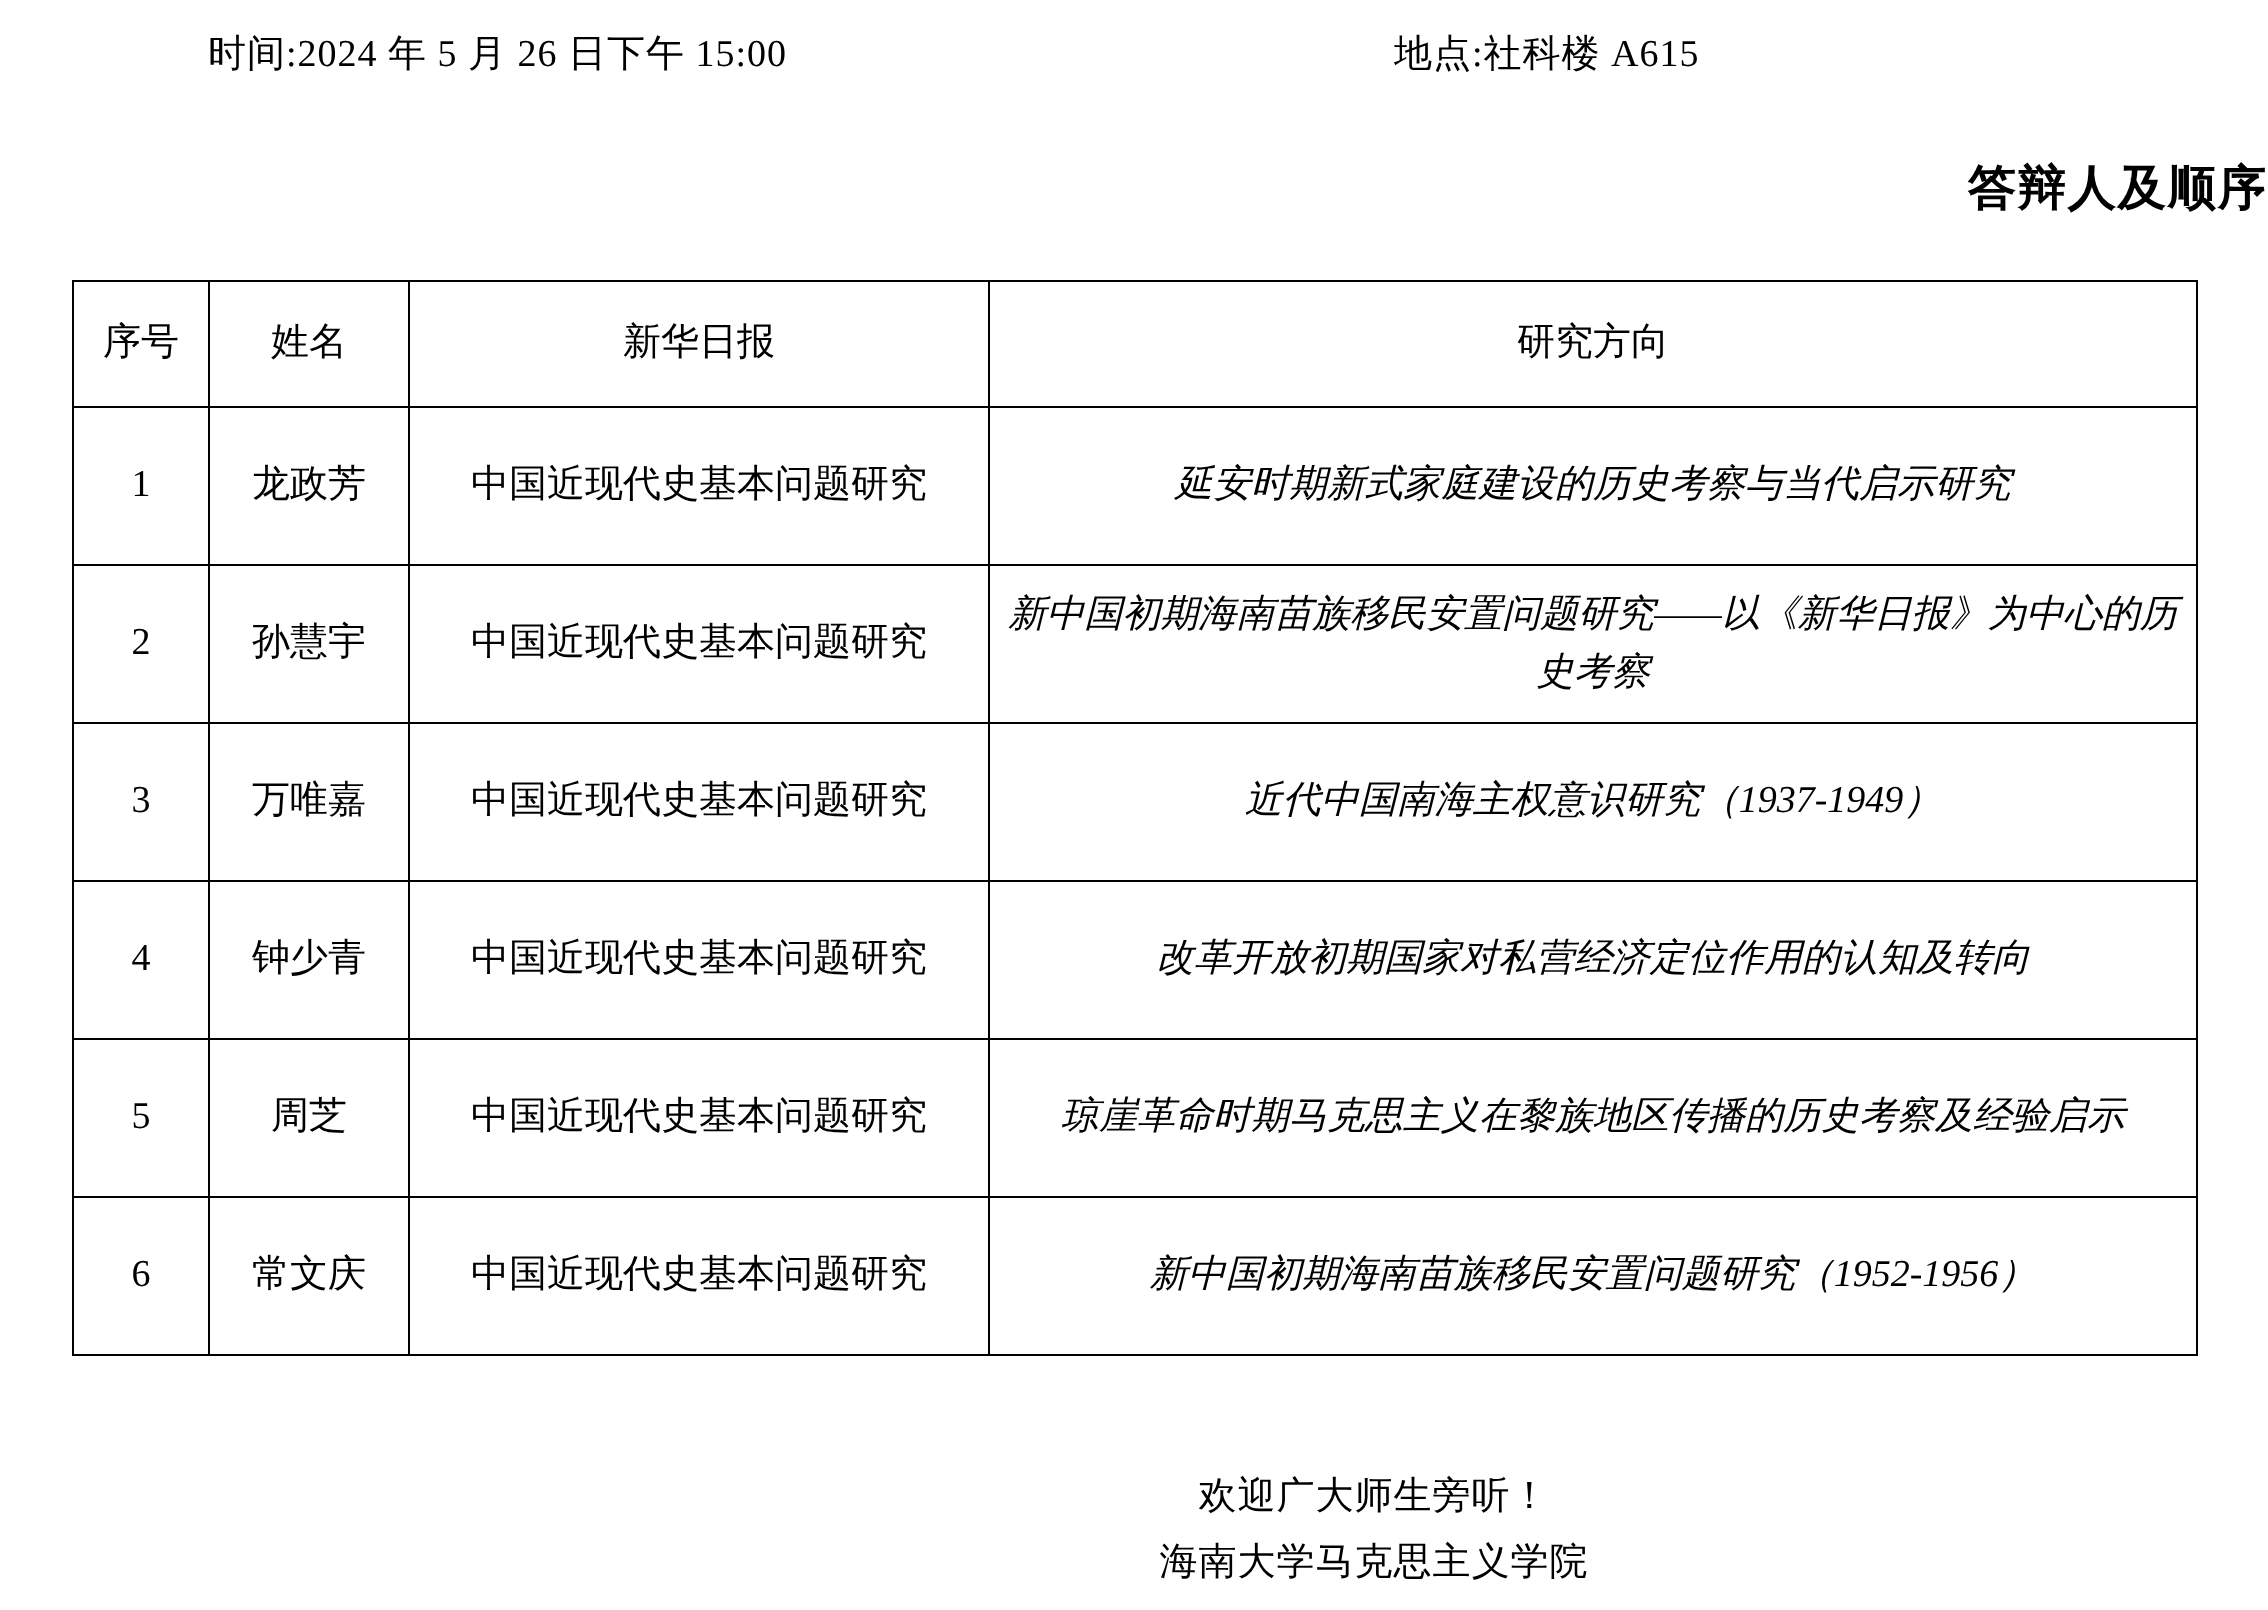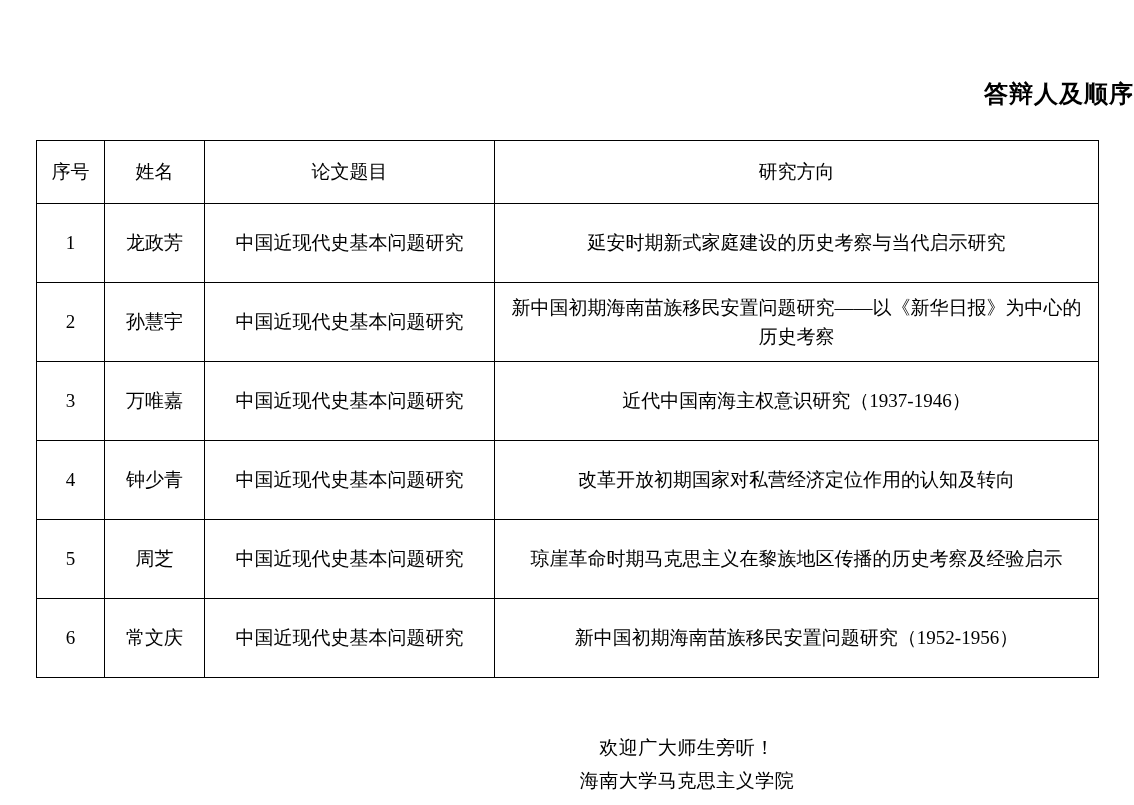--- a/index.html
+++ b/index.html
@@ -86,20 +86,21 @@
   .cell-index, .cell-name {
     white-space: nowrap;
   }
   .cell-field {
     padding-left: 22px;
     padding-right: 22px;
   }
   .cell-thesis {
     padding-left: 14px;
     padding-right: 14px;
+    font-style: italic;
   }
 
   .footer {
     position: absolute;
     left: 0;
     width: 1134px;
     text-align: center;
     font-size: 19px;
     letter-spacing: 0.5px;
   }
@@ -110,56 +111,60 @@
   .footer-org {
     top: 768px;
     padding-left: 120px;
   }
 </style>
 </head>
 <body>
 
 <div class="page">
 
+  <div class="meta-row">
+    <div class="meta-time">时间:2024 年 5 月 26 日下午  15:00</div>
+    <div class="meta-place">地点:社科楼 A615</div>
+  </div>
 
   <div class="doc-title">答辩人及顺序</div>
 
   <table class="main-table">
     <colgroup>
       <col class="c-index">
       <col class="c-name">
       <col class="c-field">
       <col class="c-thesis">
     </colgroup>
     <thead>
       <tr>
         <th>序号</th>
         <th>姓名</th>
-        <th>论文题目</th>
+        <th>新华日报</th>
         <th>研究方向</th>
       </tr>
     </thead>
     <tbody>
       <tr>
         <td class="cell-index">1</td>
         <td class="cell-name">龙政芳</td>
         <td class="cell-field">中国近现代史基本问题研究</td>
         <td class="cell-thesis">延安时期新式家庭建设的历史考察与当代启示研究</td>
       </tr>
       <tr>
         <td class="cell-index">2</td>
         <td class="cell-name">孙慧宇</td>
         <td class="cell-field">中国近现代史基本问题研究</td>
         <td class="cell-thesis">新中国初期海南苗族移民安置问题研究——以《新华日报》为中心的历史考察</td>
       </tr>
       <tr>
         <td class="cell-index">3</td>
         <td class="cell-name">万唯嘉</td>
         <td class="cell-field">中国近现代史基本问题研究</td>
-        <td class="cell-thesis">近代中国南海主权意识研究（1937-1946）</td>
+        <td class="cell-thesis">近代中国南海主权意识研究（1937-1949）</td>
       </tr>
       <tr>
         <td class="cell-index">4</td>
         <td class="cell-name">钟少青</td>
         <td class="cell-field">中国近现代史基本问题研究</td>
         <td class="cell-thesis">改革开放初期国家对私营经济定位作用的认知及转向</td>
       </tr>
       <tr>
         <td class="cell-index">5</td>
         <td class="cell-name">周芝</td>

